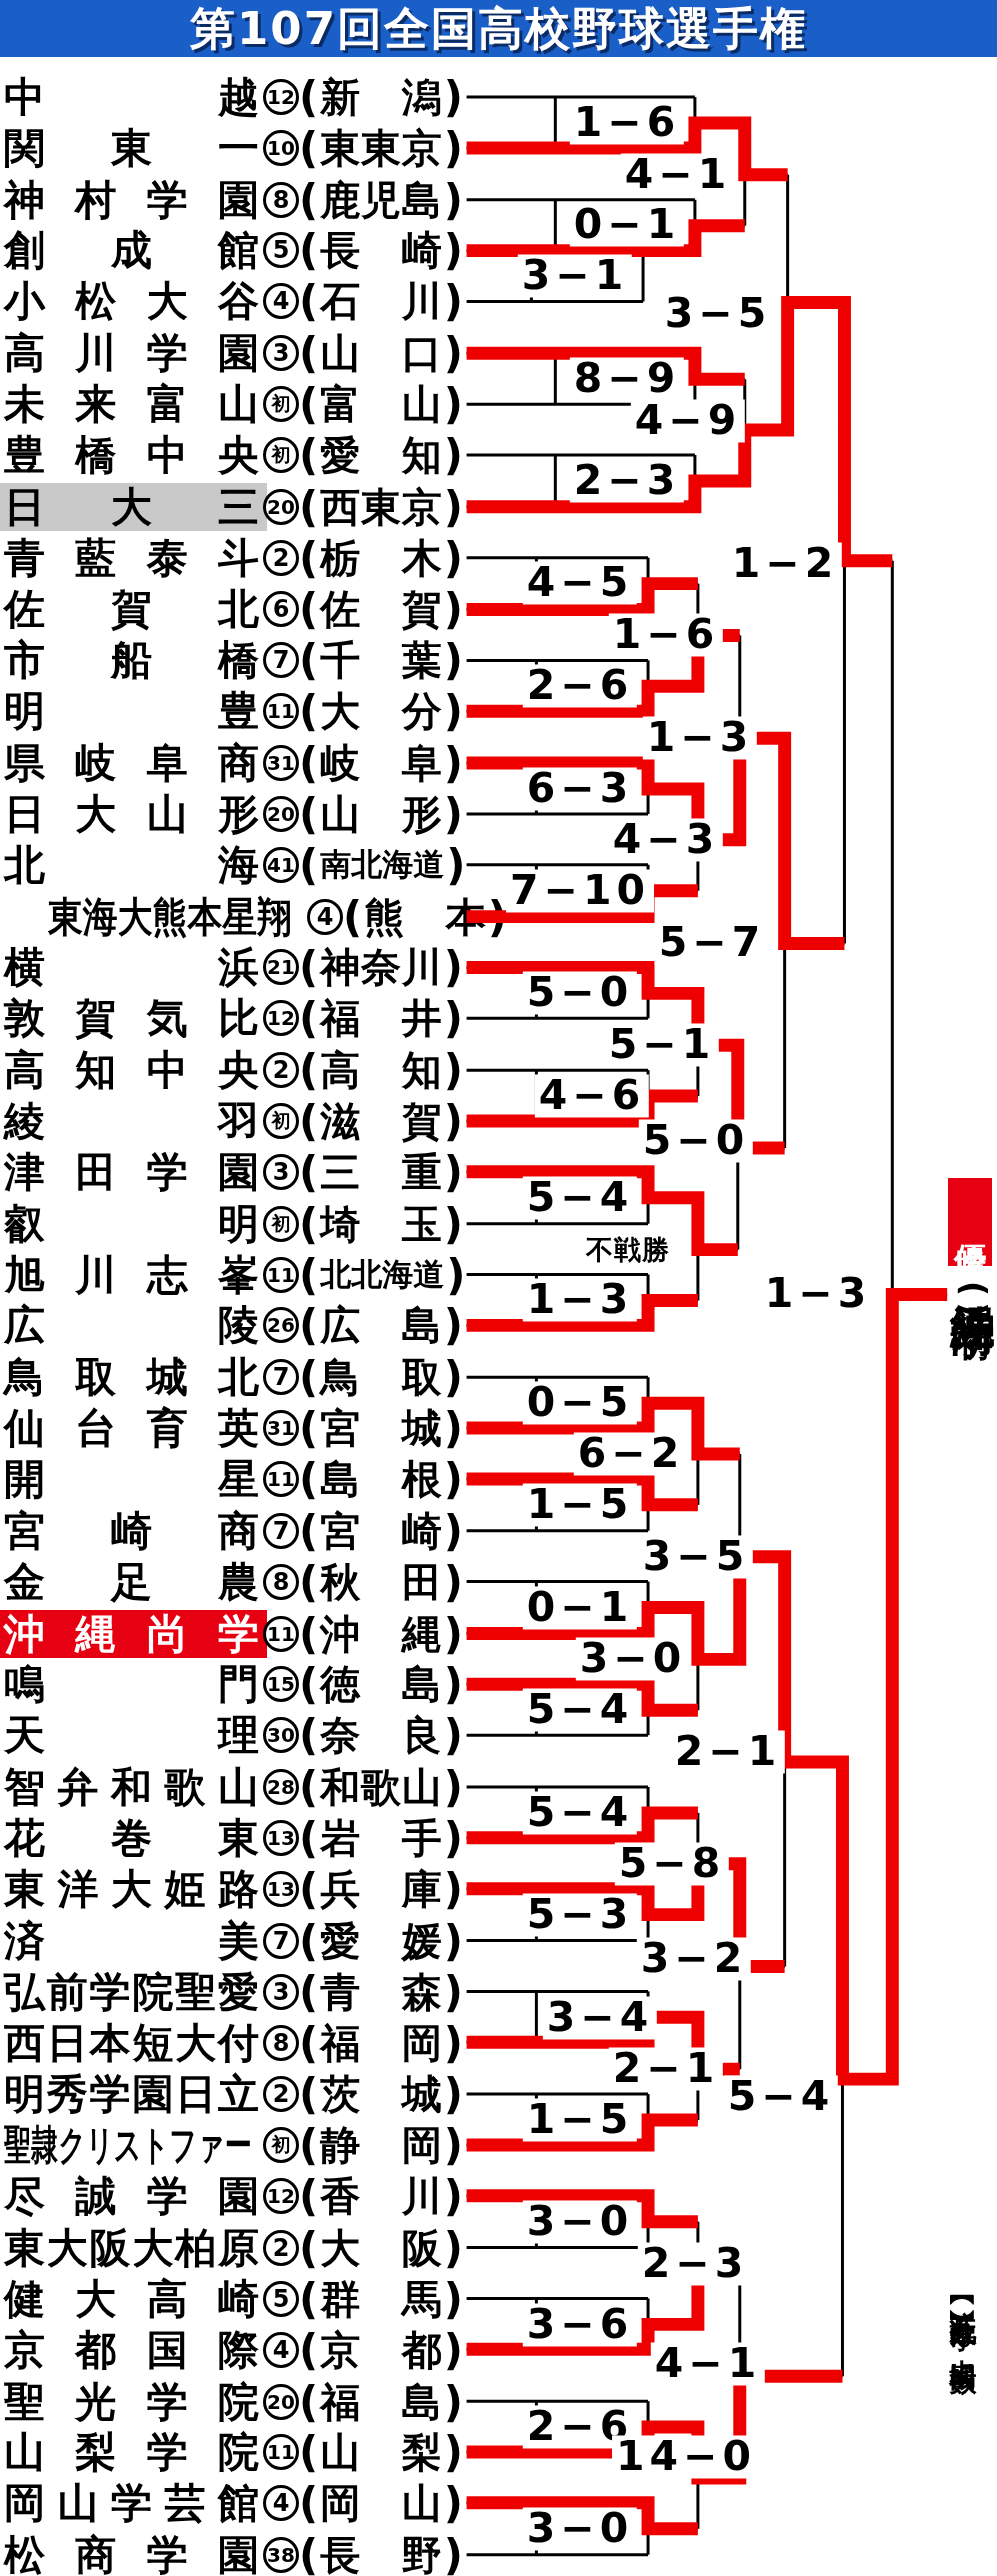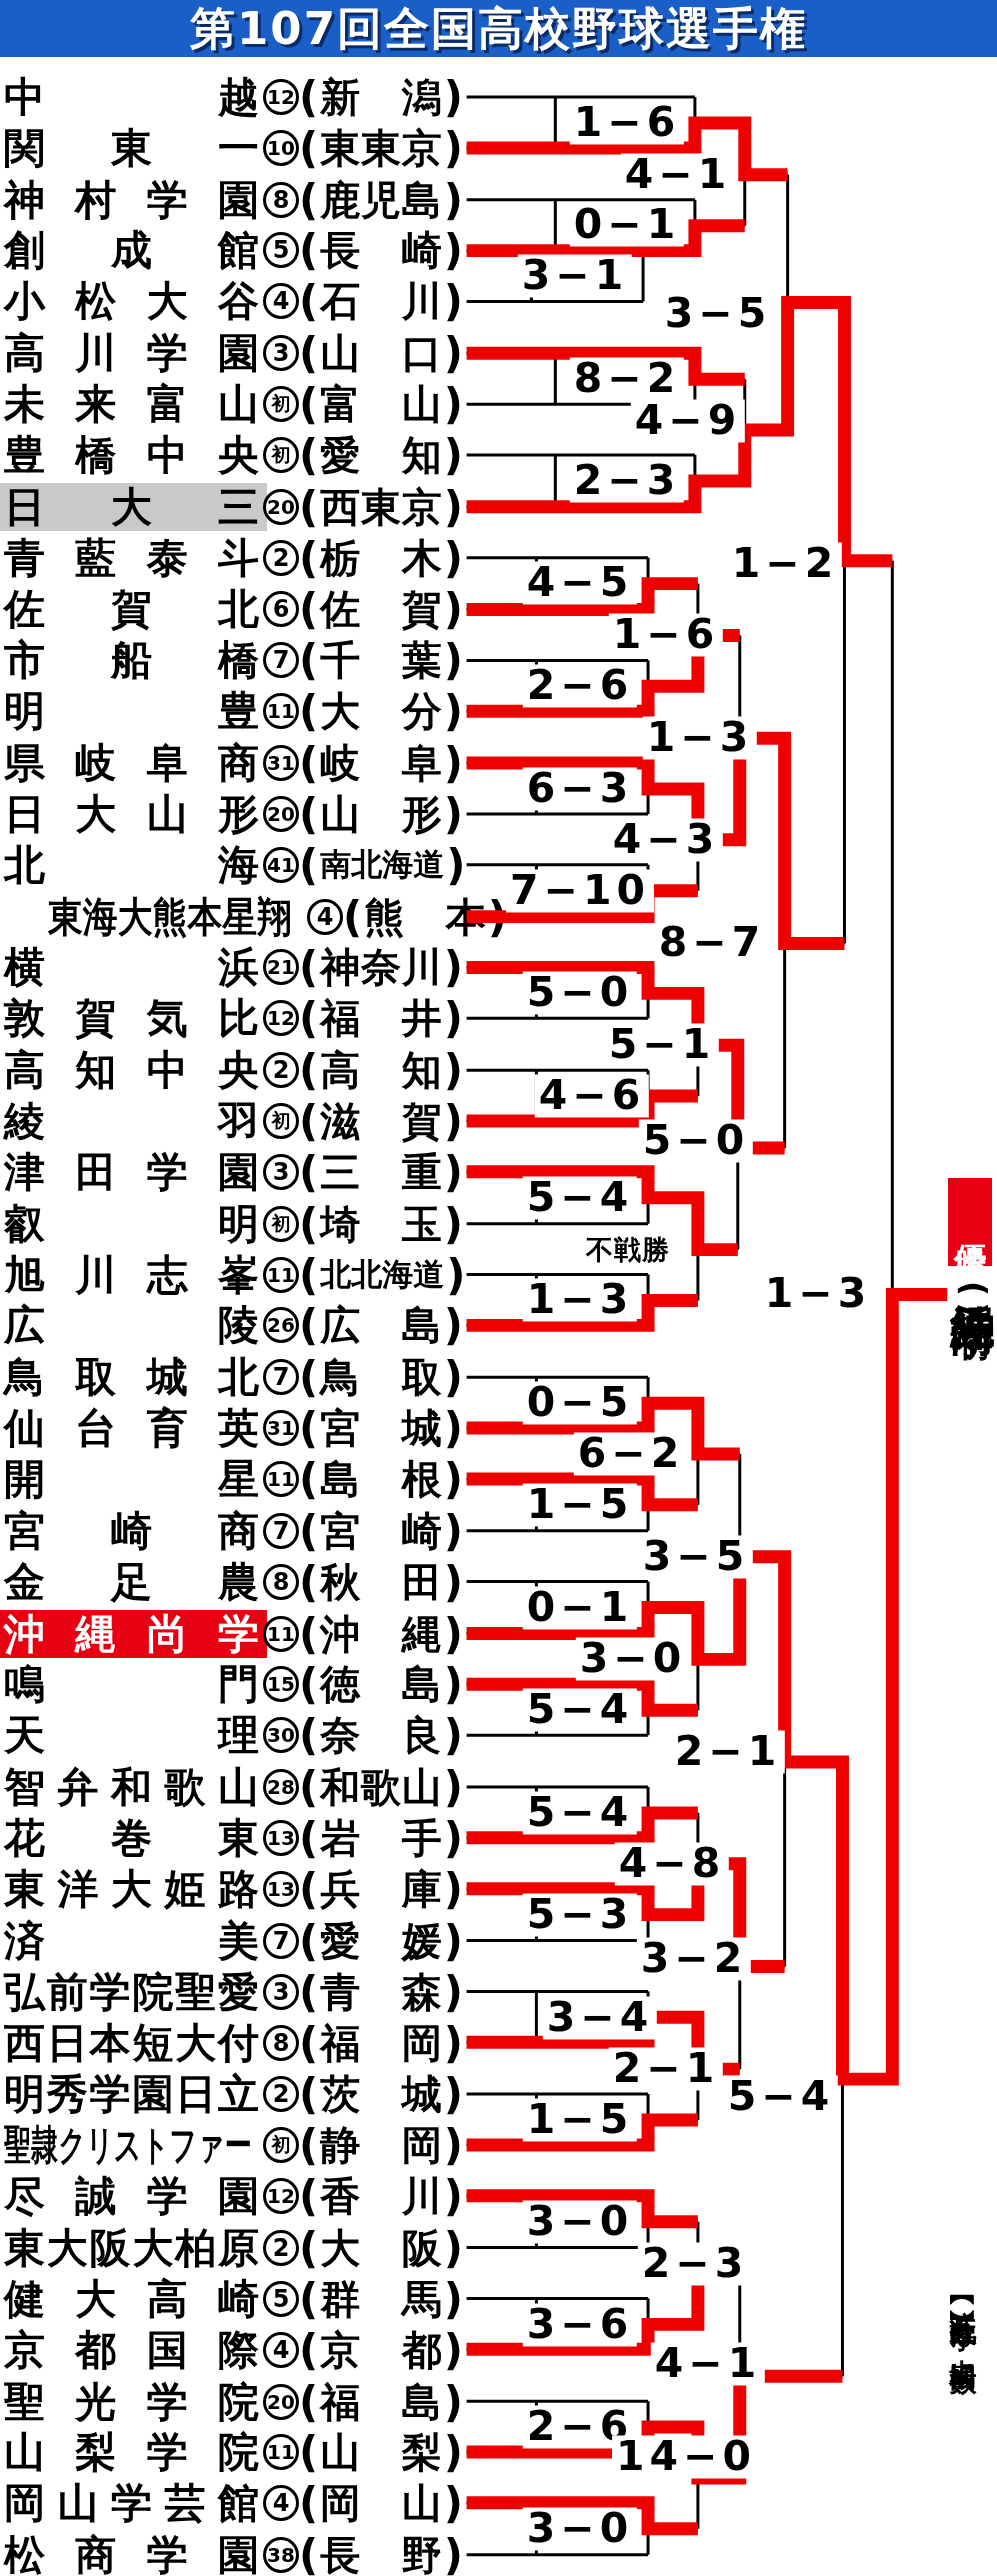--- a/index.html
+++ b/index.html
@@ -1058,50 +1058,50 @@
       <path d="M468,2356H650V2331H700V2280H742" stroke="#ee0000" stroke-width="13" fill="none" stroke-linejoin="miter"></path>
       <path d="M468,2459H650V2434H700V2485H742V2383H845" stroke="#ee0000" stroke-width="13" fill="none" stroke-linejoin="miter"></path>
       <path d="M468,2510H650V2536H700" stroke="#ee0000" stroke-width="13" fill="none" stroke-linejoin="miter"></path>
     </svg>
 
   <div id="labels">
       <div class="score" style="left: 627px; top: 123px;">1−6</div>
       <div class="score" style="left: 575px; top: 276px;">3−1</div>
       <div class="score" style="left: 627px; top: 225px;">0−1</div>
       <div class="score" style="left: 678px; top: 175px;">4−1</div>
-      <div class="score" style="left: 627px; top: 379px;">8−2</div>
+      <div class="score" style="left: 627px; top: 379px;">8−9</div>
       <div class="score" style="left: 627px; top: 481px;">2−3</div>
       <div class="score" style="left: 688px; top: 421px;">4−9</div>
       <div class="score" style="left: 718px; top: 314px;">3−5</div>
       <div class="score" style="left: 580px; top: 583px;">4−5</div>
       <div class="score" style="left: 580px; top: 686px;">2−6</div>
       <div class="score" style="left: 666px; top: 635px;">1−6</div>
       <div class="score" style="left: 580px; top: 789px;">6−3</div>
       <div class="score" style="left: 580px; top: 891px;">7−10</div>
       <div class="score" style="left: 666px; top: 840px;">4−3</div>
       <div class="score" style="left: 700px; top: 738px;">1−3</div>
       <div class="score" style="left: 580px; top: 993px;">5−0</div>
       <div class="score" style="left: 592px; top: 1096px;">4−6</div>
       <div class="score" style="left: 662px; top: 1045px;">5−1</div>
       <div class="score" style="left: 580px; top: 1198px;">5−4</div>
       <div class="score" style="left: 580px; top: 1300px;">1−3</div>
       <div class="score small" style="left: 628px; top: 1250px;">不戦勝</div>
       <div class="score" style="left: 696px; top: 1141px;">5−0</div>
-      <div class="score" style="left: 712px; top: 943px;">8−7</div>
+      <div class="score" style="left: 712px; top: 943px;">5−7</div>
       <div class="score" style="left: 785px; top: 564px;">1−2</div>
       <div class="score" style="left: 580px; top: 1403px;">0−5</div>
       <div class="score" style="left: 580px; top: 1505px;">1−5</div>
       <div class="score" style="left: 631px; top: 1454px;">6−2</div>
       <div class="score" style="left: 580px; top: 1608px;">0−1</div>
       <div class="score" style="left: 580px; top: 1710px;">5−4</div>
       <div class="score" style="left: 633px; top: 1659px;">3−0</div>
       <div class="score" style="left: 696px; top: 1557px;">3−5</div>
       <div class="score" style="left: 580px; top: 1813px;">5−4</div>
       <div class="score" style="left: 580px; top: 1915px;">5−3</div>
-      <div class="score" style="left: 672px; top: 1864px;">4−8</div>
+      <div class="score" style="left: 672px; top: 1864px;">5−8</div>
       <div class="score" style="left: 600px; top: 2018px;">3−4</div>
       <div class="score" style="left: 580px; top: 2120px;">1−5</div>
       <div class="score" style="left: 666px; top: 2069px;">2−1</div>
       <div class="score" style="left: 694px; top: 1959px;">3−2</div>
       <div class="score" style="left: 728px; top: 1752px;">2−1</div>
       <div class="score" style="left: 580px; top: 2222px;">3−0</div>
       <div class="score" style="left: 580px; top: 2325px;">3−6</div>
       <div class="score" style="left: 695px; top: 2264px;">2−3</div>
       <div class="score" style="left: 580px; top: 2427px;">2−6</div>
       <div class="score" style="left: 580px; top: 2529px;">3−0</div>

